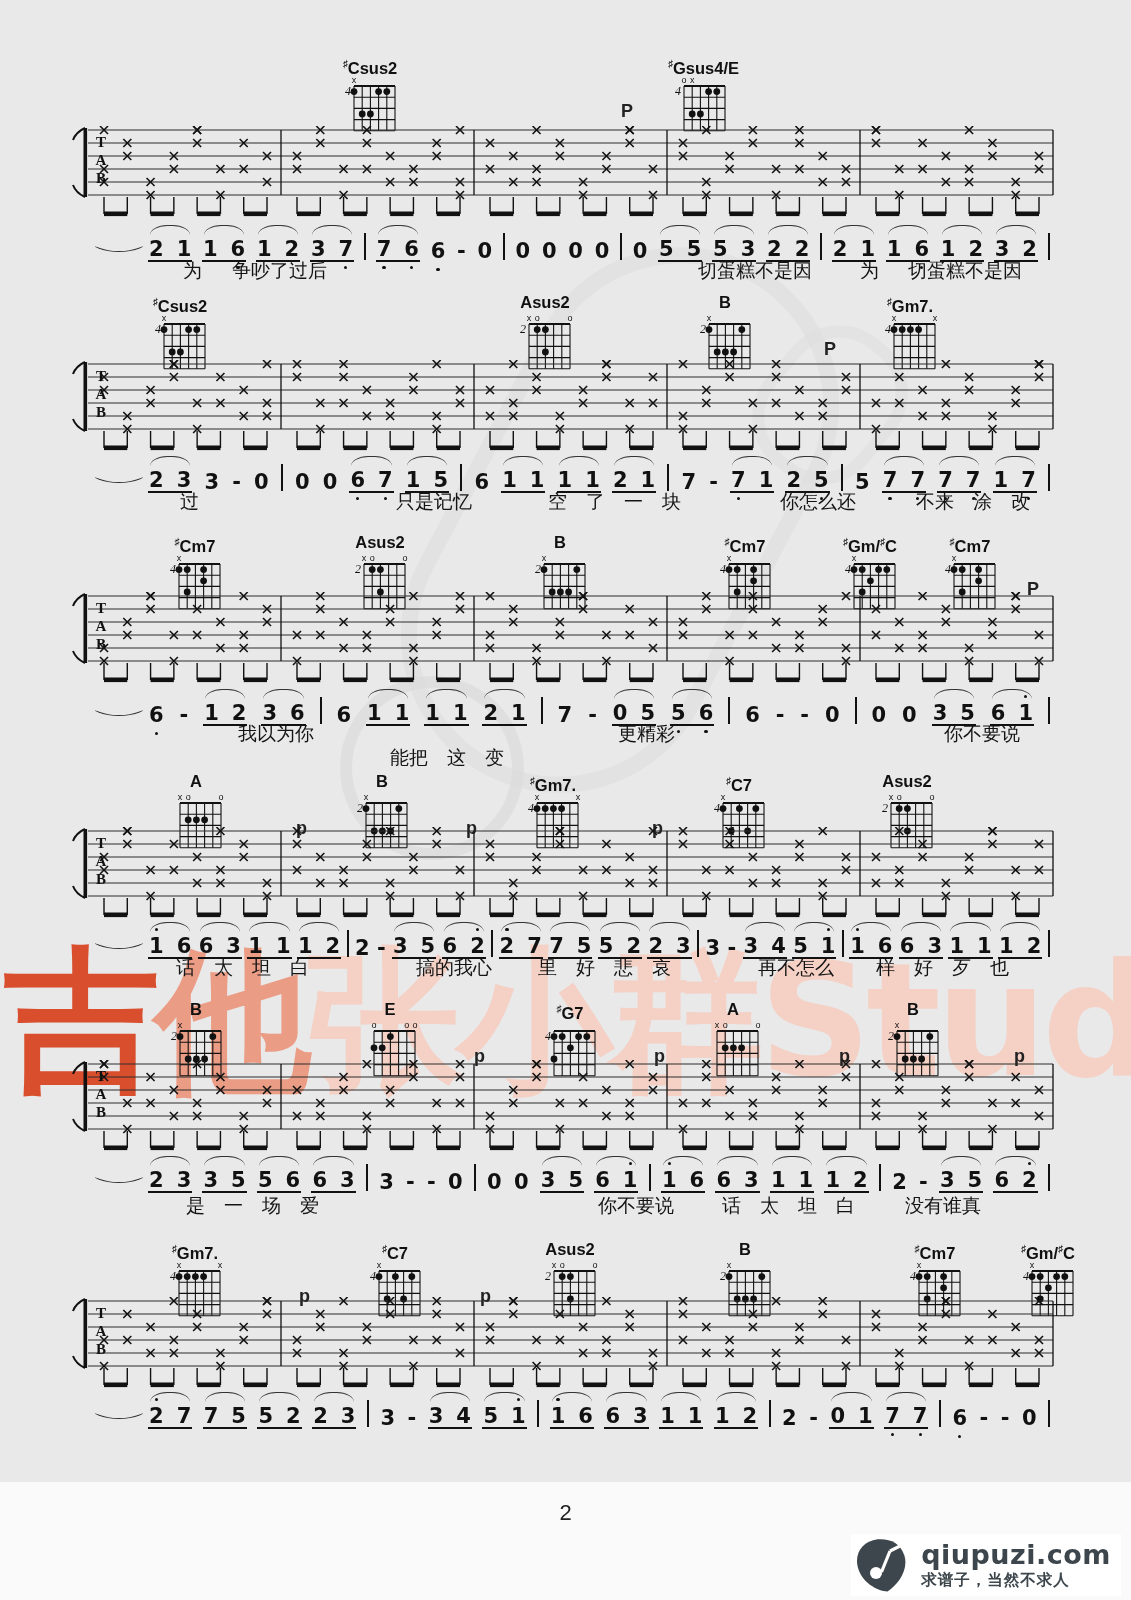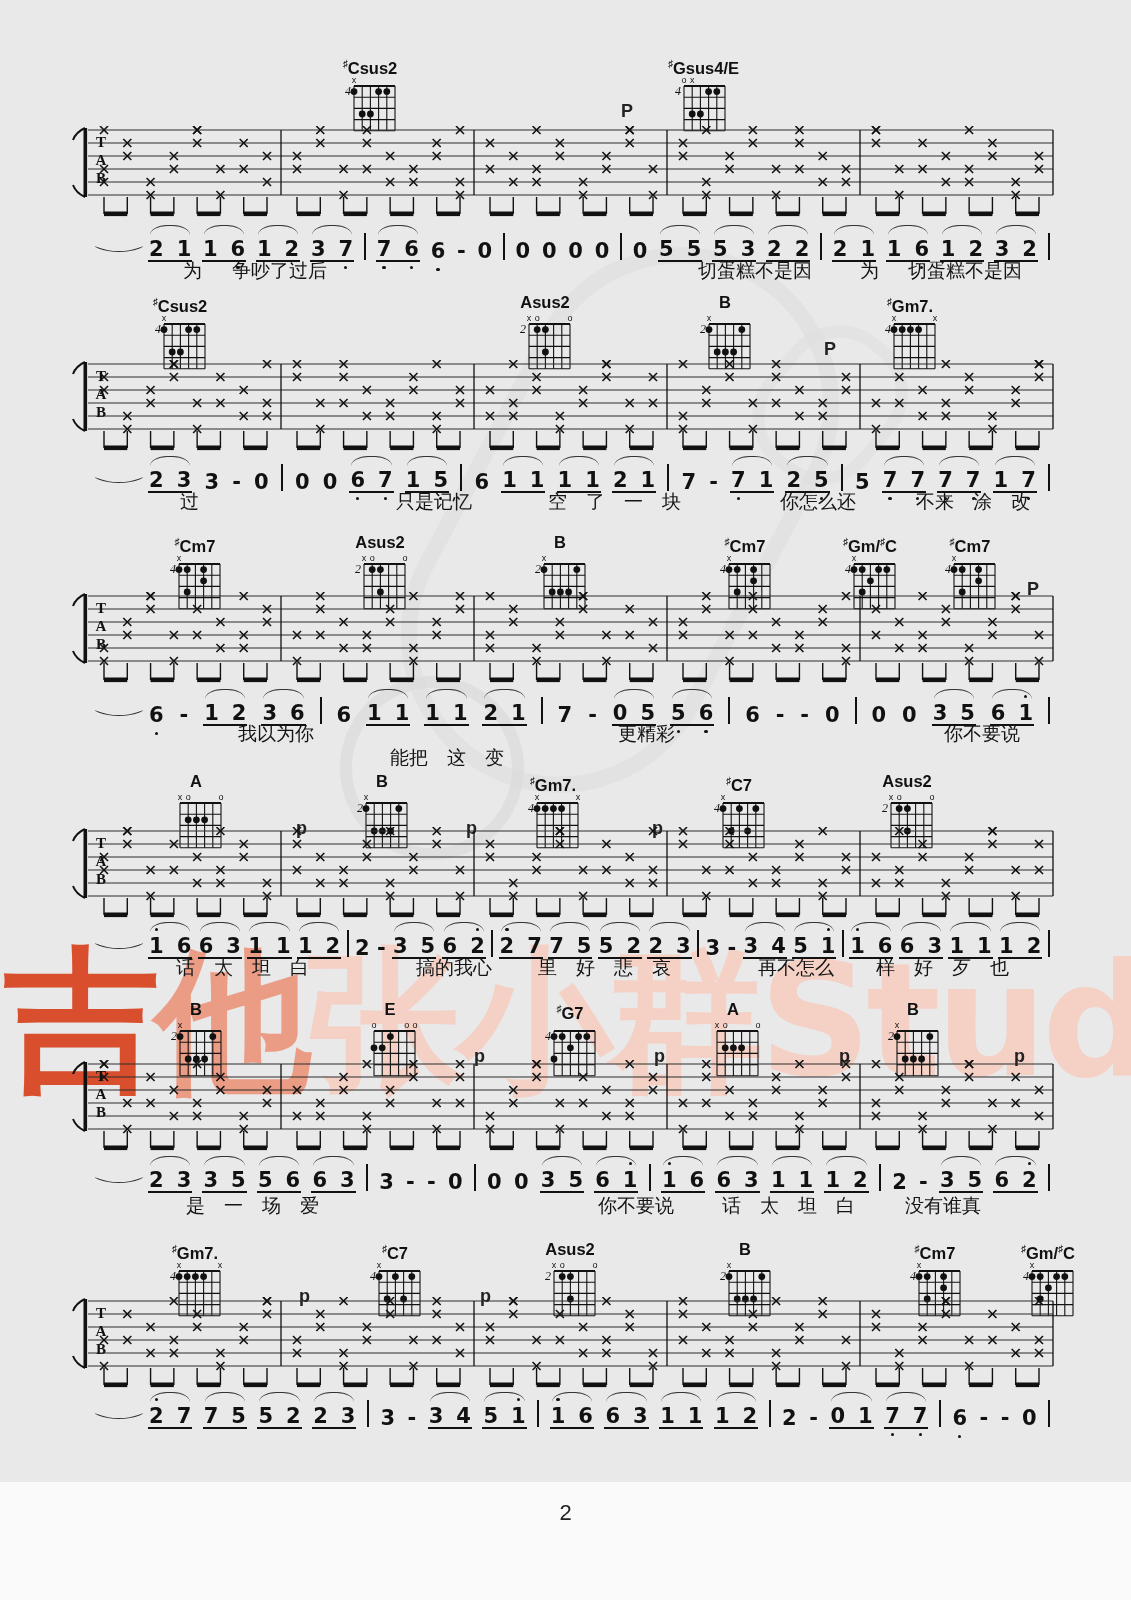--- a/index.html
+++ b/index.html
@@ -48,20 +48,32 @@
     <rect x="770" y="330" width="120" height="150" rx="55" fill="none" stroke="#dedede" stroke-width="12" transform="rotate(40 830 405)" opacity="0.5"></rect>
   </svg>
 
   <div class="bottomband"></div>
 
   <div class="wm" id="wm"><span style="color: rgb(217, 79, 46);">吉</span><span style="color: rgb(235, 156, 133);">他</span><span style="color: rgb(244, 208, 197);">张</span><span style="color: rgb(244, 208, 197);">小</span><span style="color: rgb(244, 208, 197);">群</span><span style="color: rgb(244, 208, 197);">S</span><span style="color: rgb(244, 208, 197);">t</span><span style="color: rgb(244, 208, 197);">u</span><span style="color: rgb(244, 208, 197);">d</span></div>
 
   <div class="content" id="content">
     <div class="pagenum">2</div>
 
+    <div class="footer">
+      <svg width="54" height="58" viewBox="0 0 54 58">
+        <path d="M29 3 C14 1 3 11 3 25 C3 41 16 53 26 56 C38 52 52 40 51 25 C50 12 41 5 29 3 Z" fill="#3d464c" transform="rotate(-14 27 29)"></path>
+        <circle cx="21" cy="37" r="6" fill="#ffffff"></circle>
+        <path d="M26.5 36 L35 15" stroke="#ffffff" stroke-width="3.2" fill="none"></path>
+        <path d="M35 15 L45 10" stroke="#ffffff" stroke-width="3.2" fill="none"></path>
+      </svg>
+      <div class="footer-text">
+        <div class="site">qiupuzi.com</div>
+        <div class="slogan">求谱子，当然不求人</div>
+      </div>
+    </div>
   <div class="chord-row" style="top: 55px; height: 78px;">
         <div class="chord-item" style="left: 338px; top: 0px;">
           <div class="chord-name"><sup>♯</sup>Csus2</div>
           <div class=""><svg width="64" height="62" viewBox="0 0 64 62">
               <text x="13" y="22" text-anchor="end" font-size="12" font-style="italic" font-family="Liberation Serif,serif" fill="#111">4</text>
               <text x="16" y="10" text-anchor="middle" font-size="9" fill="#111">x</text>
               <line x1="16" y1="13" x2="57" y2="13" stroke="#111" stroke-width="1.8"></line>
               <line x1="16" y1="24.2" x2="57" y2="24.2" stroke="#111" stroke-width="1.1"></line>
               <line x1="16" y1="35.4" x2="57" y2="35.4" stroke="#111" stroke-width="1.1"></line>
               <line x1="16" y1="46.599999999999994" x2="57" y2="46.599999999999994" stroke="#111" stroke-width="1.1"></line>

